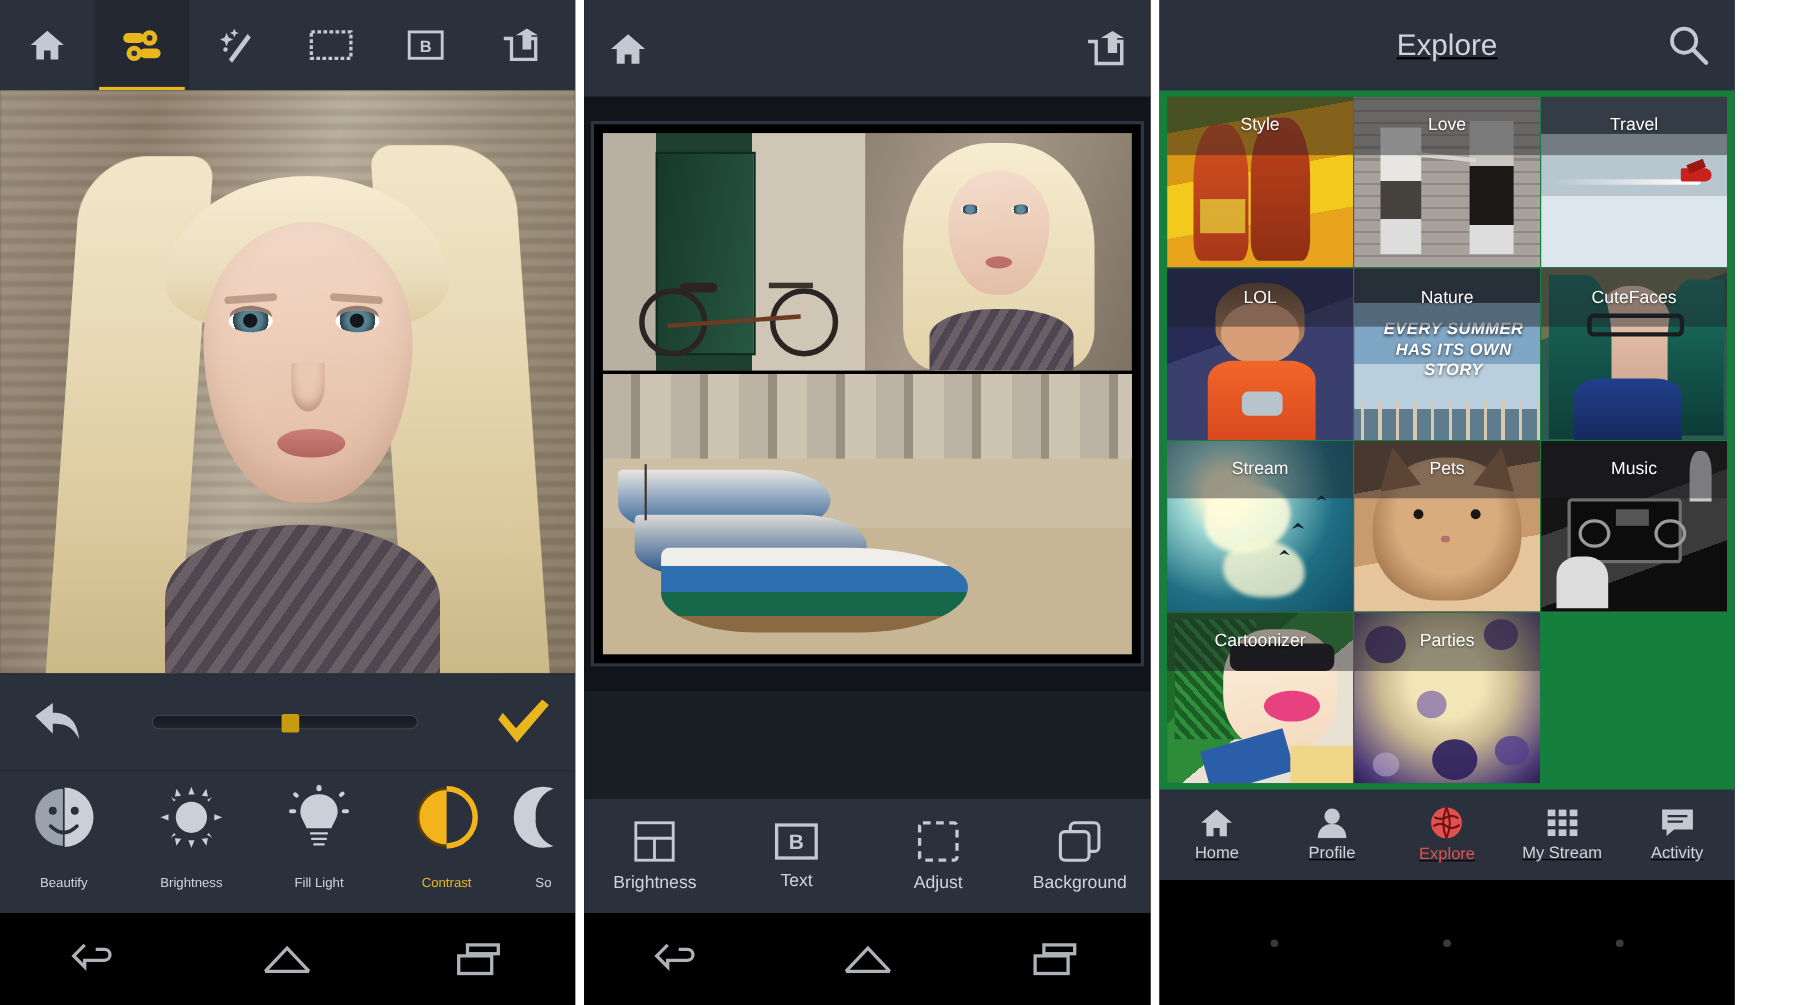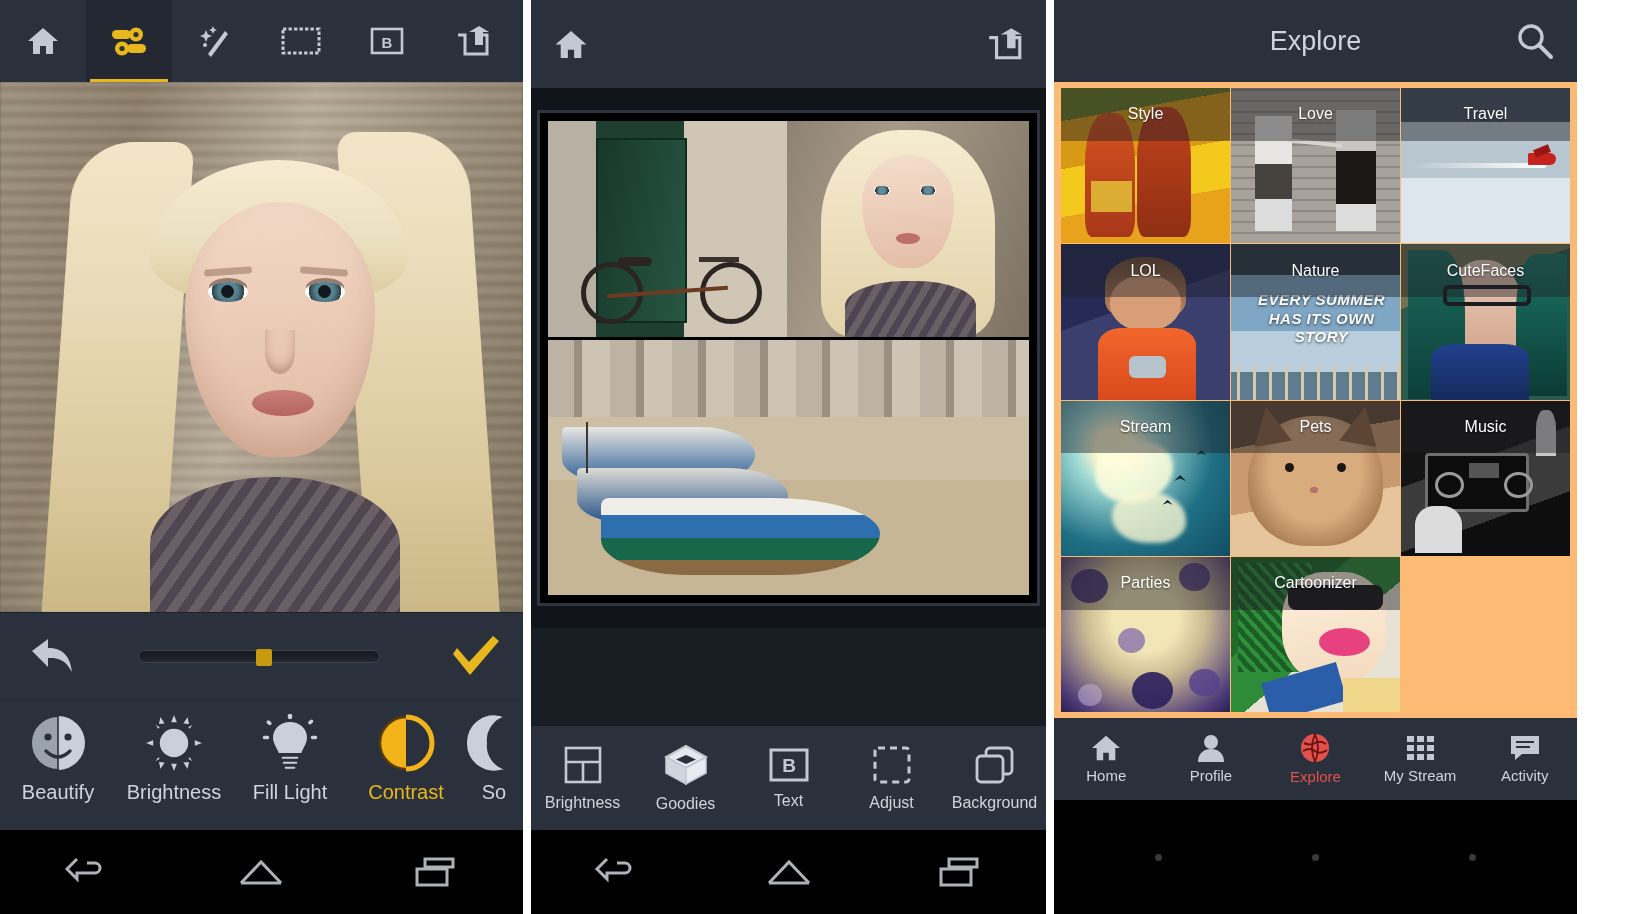--- a/index.html
+++ b/index.html
@@ -8,21 +8,21 @@
     background: #ffffff;
     font-family: "Liberation Sans", sans-serif;
     overflow: hidden;
   }
   .screens { display: flex; width: 1648px; height: 914px; background:#fff; }
 
   .phone { position: relative; height: 914px; background:#000; overflow:hidden; }
   .phone.p1 { width: 523px; }
   .gap { width: 8px; height:914px; background:#fff; }
   .phone.p2 { width: 515px; }
-  .phone.p3 { width: 523px; }
+  .phone.p3 { width: 523px; text-decoration: underline; }
 
   
   .topbar {
     height: 82px; background:#2b313c; display:flex; align-items:center;
     position:relative;
   }
   .tb-btn {
     height:82px; display:flex; align-items:center; justify-content:center;
     position:relative; cursor:pointer;
   }
@@ -104,21 +104,21 @@
   .check-wrap { width:96px; display:flex; align-items:center; justify-content:center; cursor:pointer;}
 
   .p1-tools {
     height:130px; background:#2b313c; display:flex; align-items:flex-start;
     border-top:1px solid #232833; overflow:hidden; padding-top:12px;
   }
   .tool {
     width:116px; flex:0 0 116px; display:flex; flex-direction:column;
     align-items:center; gap:8px; cursor:pointer;
   }
-  .tool-label { font-size:20px; color:#cfd4dc; }
+  .tool-label { font-size:12px; color:#cfd4dc;margin-top:14px; }
   .tool.active .tool-label { color:#e7b71d; }
 
   
   .navbar { height:84px; background:#000; display:flex; align-items:center; }
   .navbar .nb { flex:1; display:flex; align-items:center; justify-content:center; cursor:pointer;}
 
   
   .p2-top { height:88px; background:#2b313c; display:flex; align-items:center;
     justify-content:space-between; padding:0 22px; }
   .p2-canvas { height:540px; background:#111418; position:relative; padding:22px 6px; }
@@ -177,21 +177,21 @@
   .p2-bottom { height:104px; background:#2b313c; display:flex; align-items:center; }
   .p2-item { flex:1; display:flex; flex-direction:column; align-items:center; gap:9px; cursor:pointer;}
   .p2-item-label { font-size:16px; color:#cfd4dc; }
 
   
   .p3-top { height:82px; background:#2b313c; display:flex; align-items:center;
     justify-content:center; position:relative; }
   .p3-title { font-size:27px; color:#cfd4dc; font-weight:400;}
   .p3-search { position:absolute; right:22px; top:50%; transform:translateY(-50%); cursor:pointer;}
   .p3-grid {
-    height:636px; background:#fdba74; padding:6px 7px;
+    height:636px; background:#15803d; padding:6px 7px;
     display:grid; grid-template-columns:repeat(3,1fr); grid-template-rows:repeat(4,1fr);
     gap:1px;
   }
   .tile { position:relative; overflow:hidden; cursor:pointer; background:#444; }
   .tile-label {
     position:absolute; left:0; right:0; top:0; height:34%;
     background:rgba(30,32,38,0.45);
     color:#fff; font-size:16px; display:flex; align-items:center; justify-content:center;
     text-shadow:0 1px 2px rgba(0,0,0,0.6);
   }
@@ -475,31 +475,20 @@
           <svg width="40" height="40" viewBox="0 0 40 40">
             <rect x="3" y="3" width="34" height="34" fill="none" stroke="#c2c9d3" stroke-width="2.6"></rect>
             <line x1="3" y1="17" x2="37" y2="17" stroke="#c2c9d3" stroke-width="2.6"></line>
             <line x1="20" y1="17" x2="20" y2="37" stroke="#c2c9d3" stroke-width="2.6"></line>
           </svg>
         </span>
         <span class="p2-item-label">Brightness</span>
       </div>
       <div class="p2-item">
         <span>
-          <svg width="44" height="42" viewBox="0 0 44 42">
-            <path d="M22 2 L42 13 L22 24 L2 13 Z" fill="#e5e9ee" stroke="#c2c9d3" stroke-width="2"></path>
-            <path d="M22 11 L32 15.5 L22 20 L12 15.5 Z" fill="#2b313c"></path>
-            <path d="M2 13 v16 L22 40 V24 Z" fill="#cfd5dd" stroke="#c2c9d3" stroke-width="1.6"></path>
-            <path d="M42 13 v16 L22 40 V24 Z" fill="#e8ecf1" stroke="#c2c9d3" stroke-width="1.6"></path>
-          </svg>
-        </span>
-        <span class="p2-item-label">Goodies</span>
-      </div>
-      <div class="p2-item">
-        <span>
           <svg width="42" height="36" viewBox="0 0 42 36">
             <rect x="3" y="3" width="36" height="30" fill="none" stroke="#c2c9d3" stroke-width="3"></rect>
             <text x="21" y="25" font-family="Liberation Sans, sans-serif" font-size="19" font-weight="bold" fill="#c2c9d3" text-anchor="middle">B</text>
           </svg>
         </span>
         <span class="p2-item-label">Text</span>
       </div>
       <div class="p2-item">
         <span>
           <svg width="40" height="40" viewBox="0 0 40 40">
@@ -658,42 +647,42 @@
           <div style="position:absolute;right:22%;top:46%;width:17%;height:17%;border-radius:50%;border:3px solid #9a9a9a"></div>
           <div style="position:absolute;left:40%;top:40%;width:18%;height:10%;background:#555"></div>
           <div style="position:absolute;left:8%;bottom:2%;width:28%;height:30%;background:#dcdcdc;border-radius:40% 40% 0 0"></div>
           <div style="position:absolute;right:8%;top:6%;width:12%;height:30%;background:#c9c9c9;border-radius:40% 40% 0 0"></div>
         </div>
         <div class="tile-label">Music</div>
       </div>
 
       <div class="tile">
         <div class="tile-art" style="background:
+          linear-gradient(140deg,#1f6b2a 0 34%,#2e8c38 34% 56%,#e8e2d4 56% 100%);">
+          <div style="position:absolute;left:4%;top:4%;width:44%;height:70%;background:repeating-linear-gradient(48deg,#1b5e26 0 5px,#2f8f3a 5px 9px)"></div>
+          <div style="position:absolute;left:30%;top:10%;width:62%;height:72%;background:linear-gradient(170deg,#fdf0dd,#f3d9bd);border-radius:40% 40% 46% 46%"></div>
+          <div style="position:absolute;left:34%;top:18%;width:56%;height:16%;background:#18181c;border-radius:8px"></div>
+          <div style="position:absolute;left:52%;top:46%;width:30%;height:18%;background:#e8417f;border-radius:50%"></div>
+          <div style="position:absolute;left:20%;bottom:0;width:46%;height:26%;background:#2b5ea8;transform:rotate(-16deg)"></div>
+          <div style="position:absolute;right:0;bottom:0;width:34%;height:22%;background:#f0d689"></div>
+        </div>
+        <div class="tile-label">Cartoonizer</div>
+      </div>
+
+      <div class="tile">
+        <div class="tile-art" style="background:
           radial-gradient(circle at 50% 40%, #f3e6b6 0 26%, #cbbb92 48%, #4d3a78 86%, #2a1f50 100%);">
           <div style="position:absolute;left:6%;top:8%;width:22%;height:22%;border-radius:50%;background:rgba(62,44,110,0.85)"></div>
           <div style="position:absolute;right:12%;top:4%;width:18%;height:18%;border-radius:50%;background:rgba(70,50,120,0.8)"></div>
           <div style="position:absolute;left:34%;top:46%;width:16%;height:16%;border-radius:50%;background:rgba(120,98,170,0.7)"></div>
           <div style="position:absolute;left:42%;bottom:2%;width:24%;height:24%;border-radius:50%;background:rgba(46,34,94,0.92)"></div>
           <div style="position:absolute;right:6%;bottom:10%;width:18%;height:18%;border-radius:50%;background:rgba(84,62,140,0.8)"></div>
           <div style="position:absolute;left:10%;bottom:4%;width:14%;height:14%;border-radius:50%;background:rgba(200,180,220,0.5)"></div>
         </div>
         <div class="tile-label">Parties</div>
-      </div>
-
-      <div class="tile">
-        <div class="tile-art" style="background:
-          linear-gradient(140deg,#1f6b2a 0 34%,#2e8c38 34% 56%,#e8e2d4 56% 100%);">
-          <div style="position:absolute;left:4%;top:4%;width:44%;height:70%;background:repeating-linear-gradient(48deg,#1b5e26 0 5px,#2f8f3a 5px 9px)"></div>
-          <div style="position:absolute;left:30%;top:10%;width:62%;height:72%;background:linear-gradient(170deg,#fdf0dd,#f3d9bd);border-radius:40% 40% 46% 46%"></div>
-          <div style="position:absolute;left:34%;top:18%;width:56%;height:16%;background:#18181c;border-radius:8px"></div>
-          <div style="position:absolute;left:52%;top:46%;width:30%;height:18%;background:#e8417f;border-radius:50%"></div>
-          <div style="position:absolute;left:20%;bottom:0;width:46%;height:26%;background:#2b5ea8;transform:rotate(-16deg)"></div>
-          <div style="position:absolute;right:0;bottom:0;width:34%;height:22%;background:#f0d689"></div>
-        </div>
-        <div class="tile-label">Cartoonizer</div>
       </div>
     </div>
 
     <div class="p3-bottom">
       <div class="p3-nav">
         <span>
           <svg width="32" height="28" viewBox="0 0 34 30">
               <path d="M17 2 L2 15 h5 v13 h7 v-8 h6 v8 h7 V15 h5 Z" fill="#c2c9d3"></path>
             </svg>
         </span>

